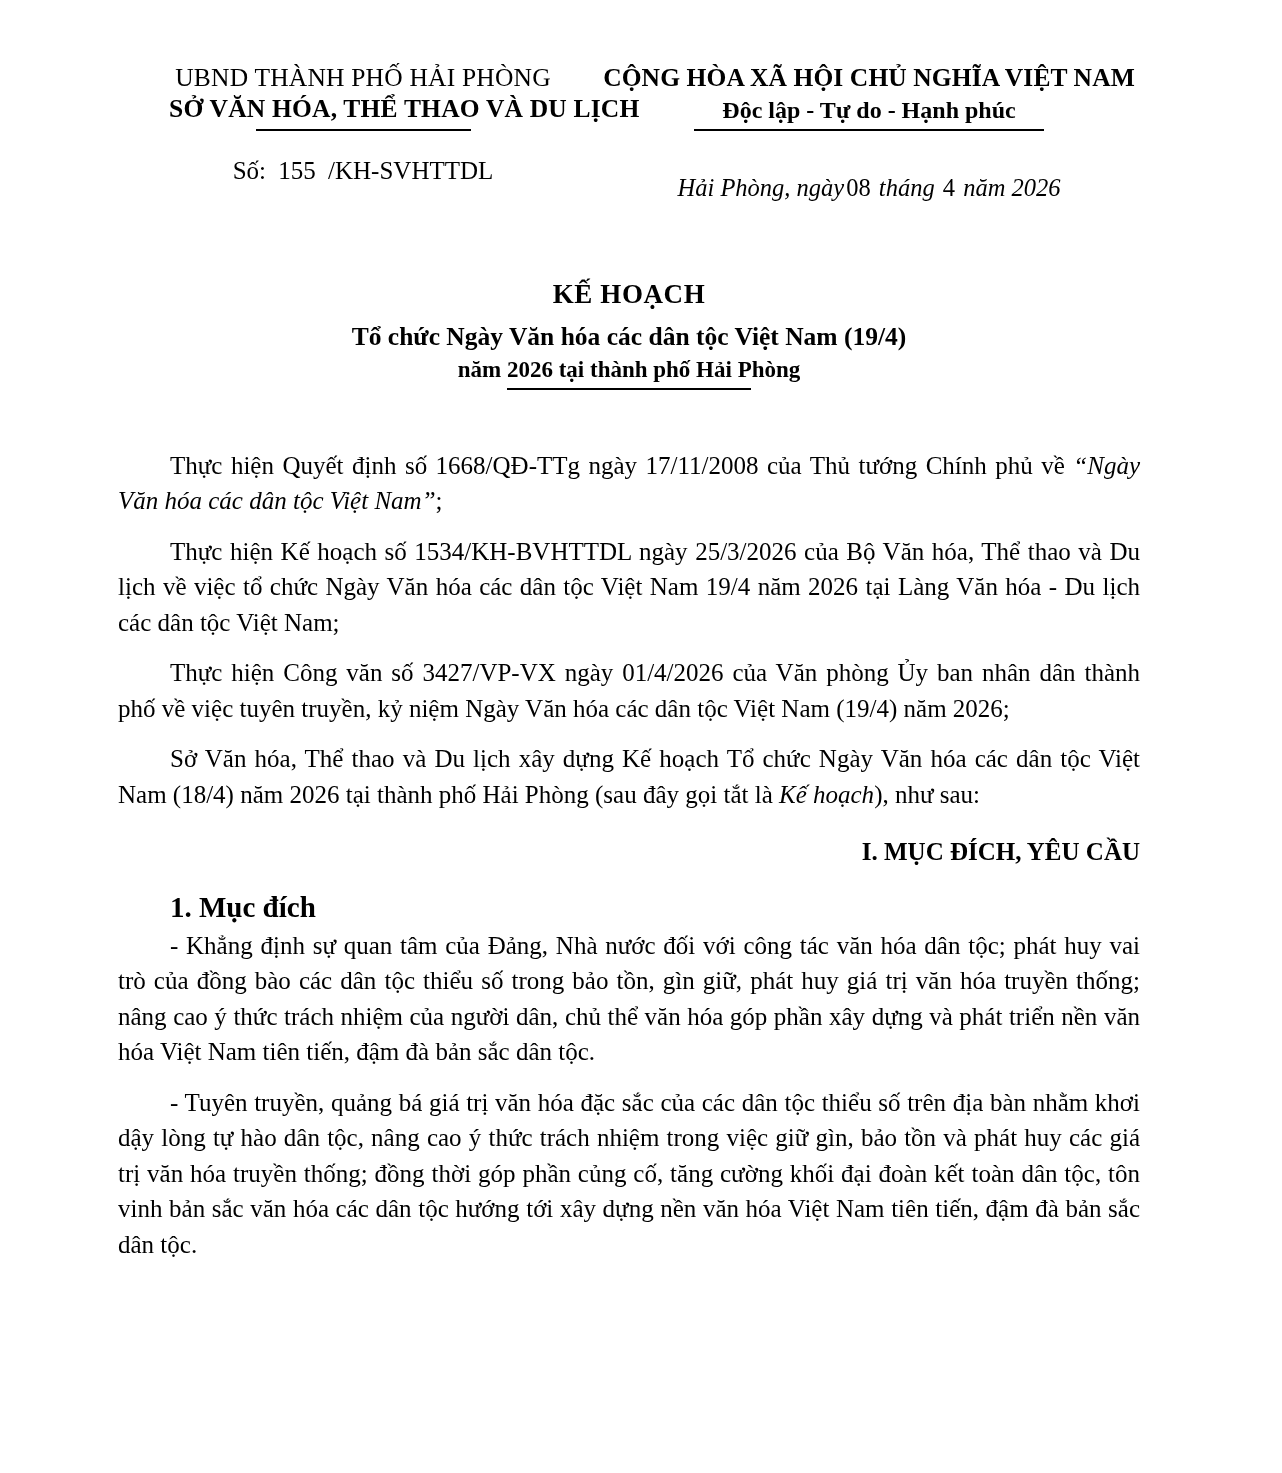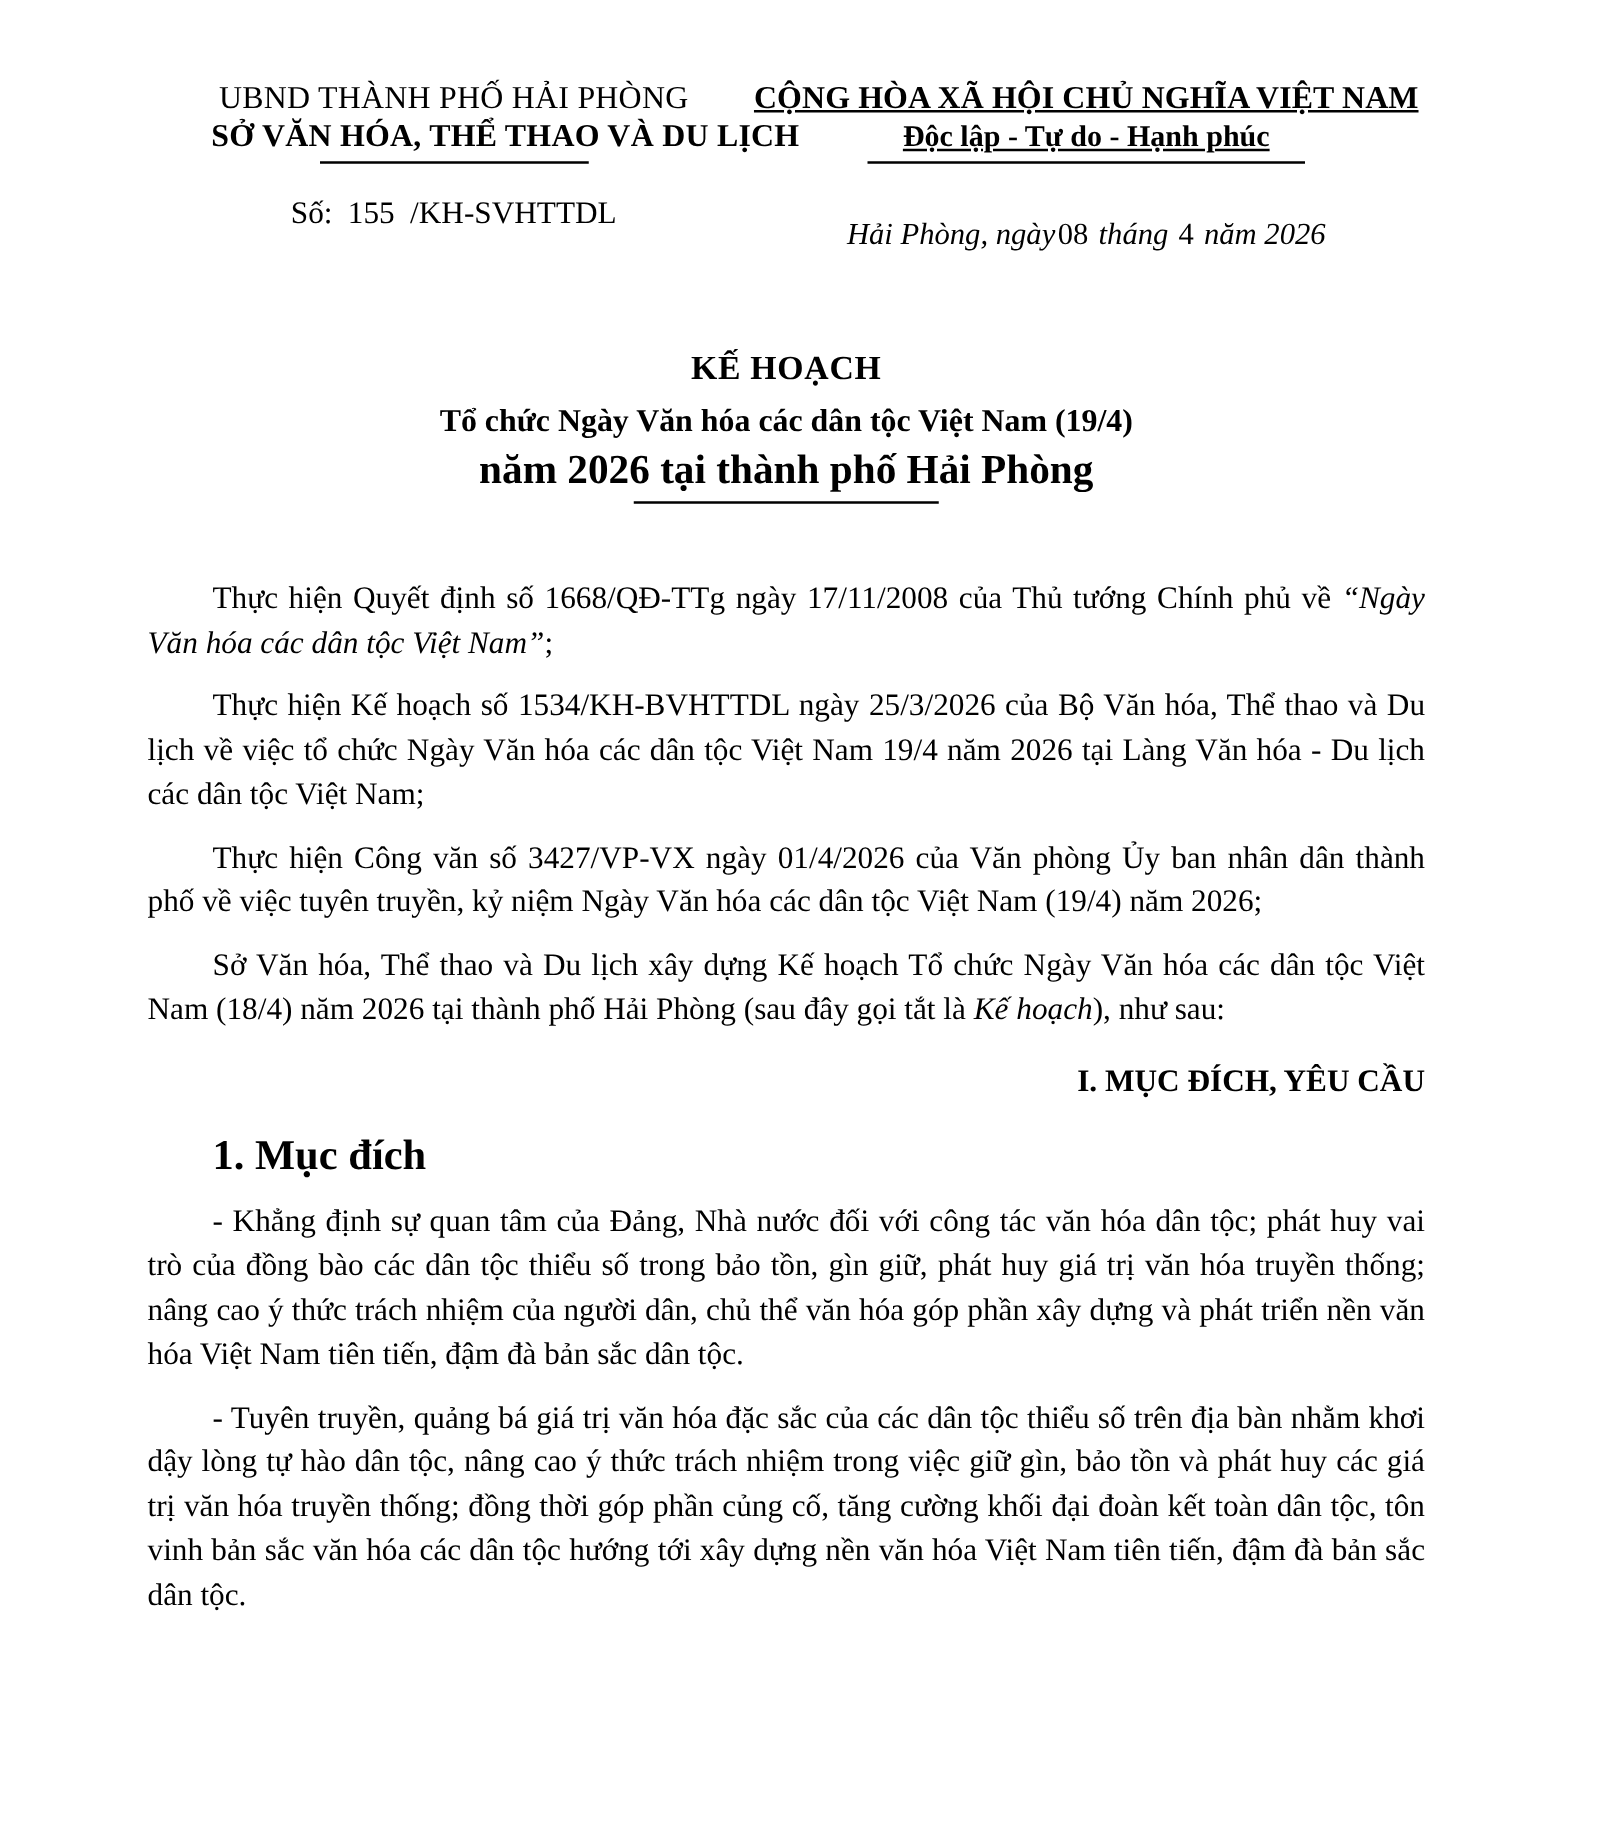--- a/index.html
+++ b/index.html
@@ -32,21 +32,20 @@
     justify-content: flex-start;
   }
   .header-left {
     width: 470px;
     text-align: center;
     padding-left: 10px;
   }
   .header-right {
     flex: 1;
     text-align: center;
-    text-decoration: underline;
   }
   .org-line {
     font-size: 25.5px;
     letter-spacing: 0.2px;
     line-height: 1.22;
     white-space: nowrap;
   }
   .org-line.bold {
     font-weight: bold;
     margin-left: 41px;
@@ -120,21 +119,21 @@
     letter-spacing: 0.6px;
     line-height: 1.35;
   }
   .title-sub {
     font-size: 25.5px;
     font-weight: bold;
     line-height: 1.38;
     margin-top: 6px;
   }
   .title-sub2 {
-    font-size: 33px;
+    font-size: 23px;
     font-weight: bold;
     line-height: 1.38;
     display: inline-block;
     position: relative;
   }
   .title-underline {
     width: 244px;
     height: 2px;
     background: #000;
     margin: 2px auto 0 auto;
@@ -156,23 +155,23 @@
   .it { font-style: italic; }
   h3.heading {
     font-size: 25px;
     font-weight: bold;
     margin: 22px 0 14px 0;
     text-indent: 52px;
     line-height: 1.4;
     text-align: right;
   }
   h4.subheading {
-    font-size: 34px;
-    font-weight: bold;
-    margin: 18px 0 11px 0;
+    font-size: 29px;
+    font-weight: bold;
+    margin: 18px 0 0 0;
     text-indent: 52px;
     line-height: 1.4;
   }
   p.dash {
     text-indent: 52px;
   }
 </style>
 </head>
 <body>
 

